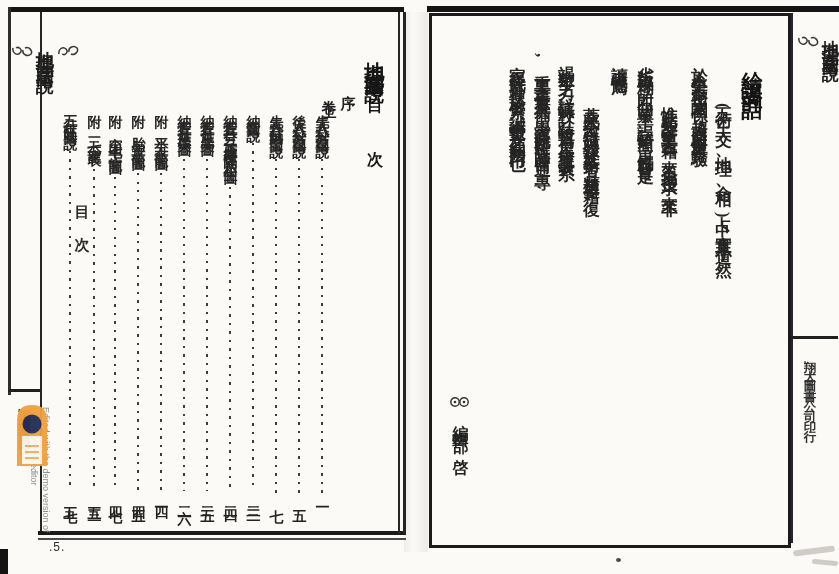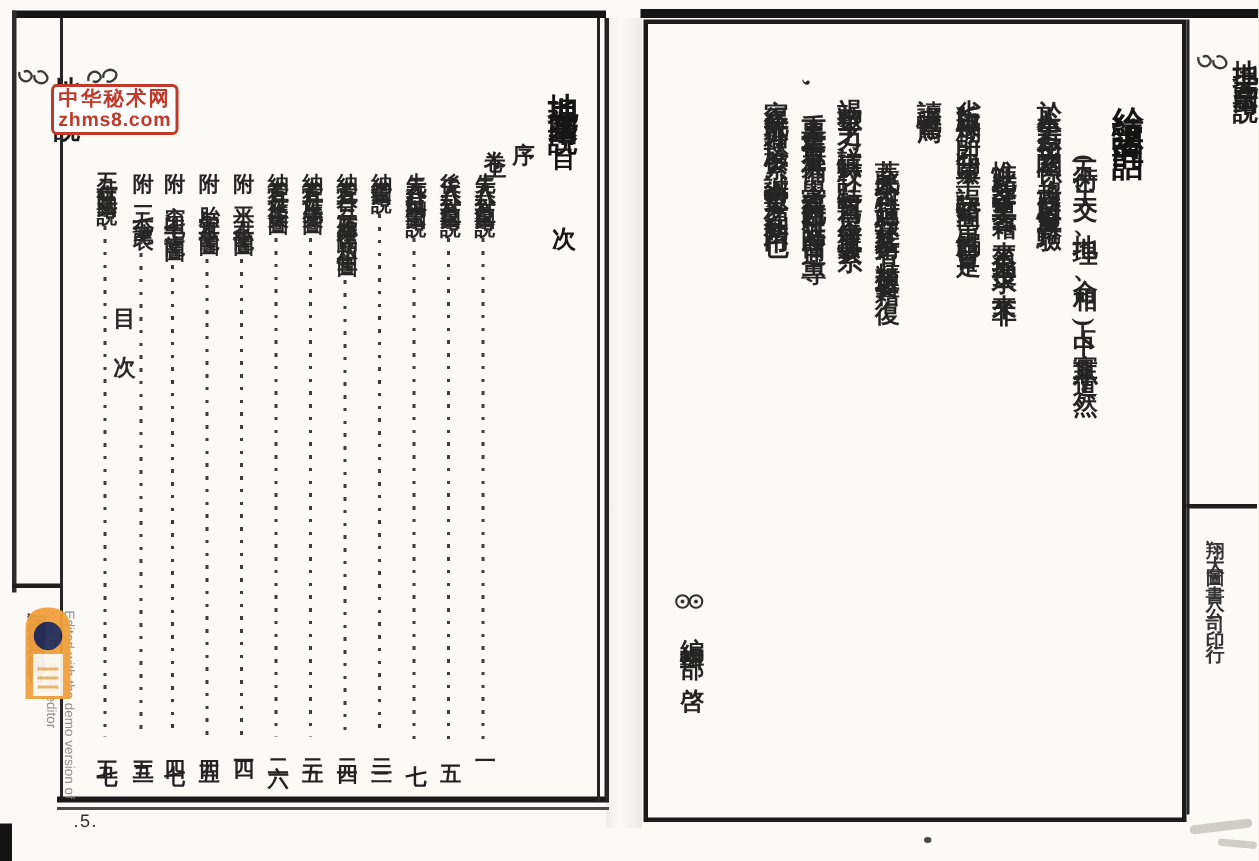--- a/index.html
+++ b/index.html
@@ -93,24 +93,20 @@
       <circle cx="19" cy="22" r="9.5" fill="#232c55"></circle>
       <path d="M12 44 L26 44 M12 50 L26 50 M12 56 L26 56" stroke="#e8b36a" stroke-width="2"></path>
     </svg>
   </div>
 
   <div class="abs demo" style="left:52px;top:407px;">
     <span>Edited with the demo version of</span><br>
     <span>Infix Pro PDF editor</span>
   </div>
 
-  <div class="abs wm" style="left:34px;top:56px;width:85px;height:34px;">
-    <span class="wm-l1">中华秘术网</span>
-    <span class="wm-l2">zhms8.com</span>
-  </div>
 
   <div class="abs" style="left:38px;top:531px;width:368px;height:4px;background:#1a1a1a;"></div>
   <div class="abs" style="left:38px;top:538px;width:368px;height:1.5px;background:#4a4a4a;"></div>
   <div class="abs vline" style="left:398px;top:12px;width:2px;height:522px;"></div>
   <div class="abs vline" style="left:403px;top:12px;width:2.5px;height:522px;"></div>
 
   <div class="abs page-label" style="left:49px;top:540px;">.5.</div>
 
   <div class="abs v" style="left:362px;top:46px;">
     <span class="toc-title">地理元宗圖說</span>

